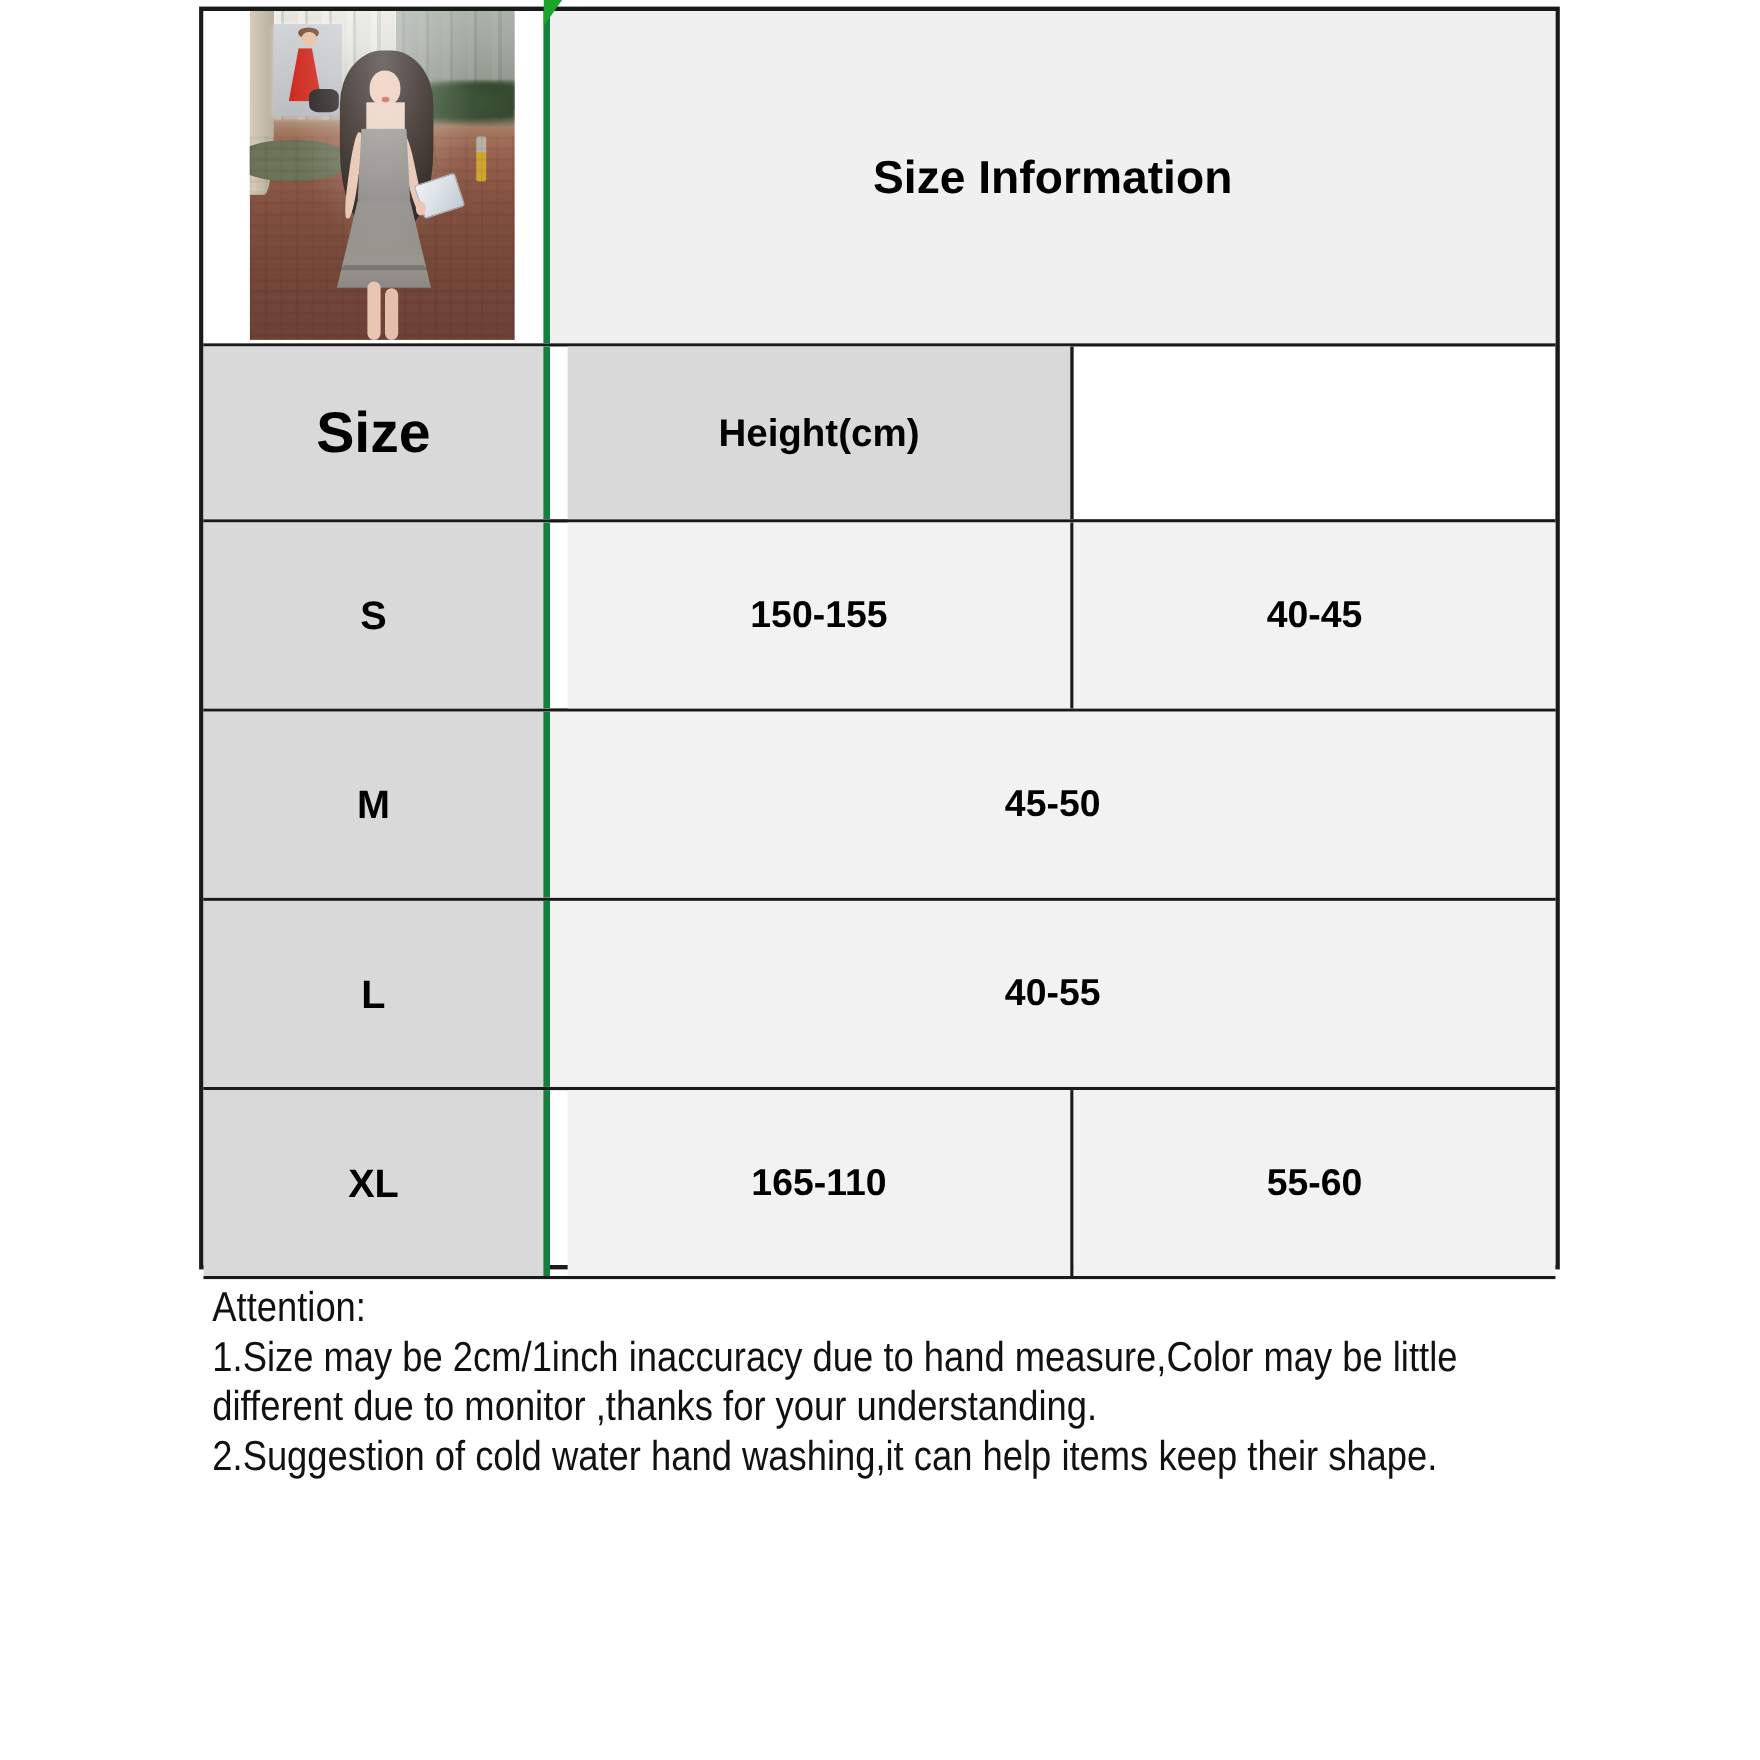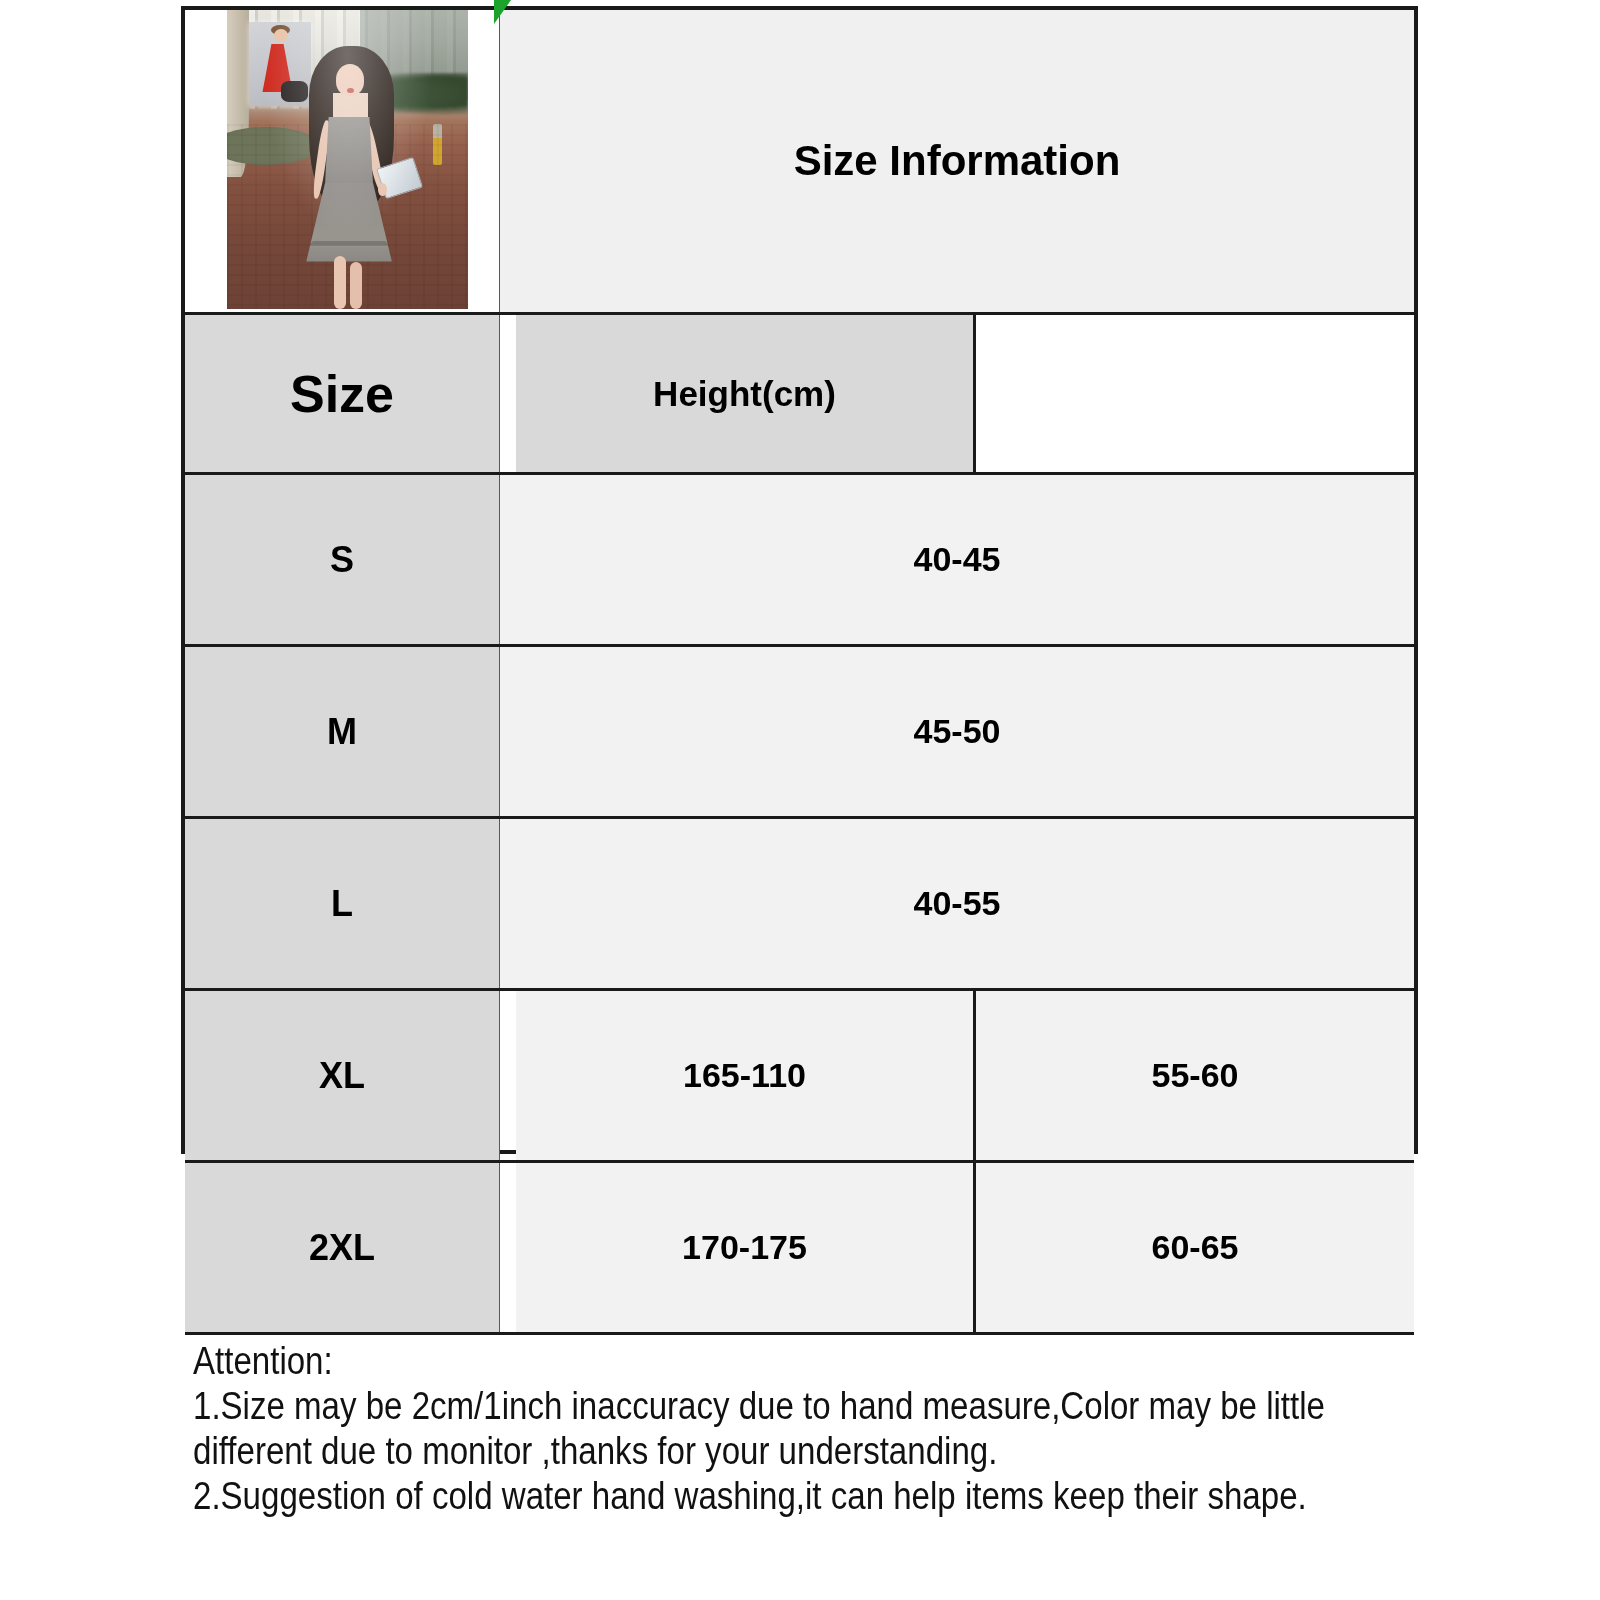--- a/index.html
+++ b/index.html
@@ -8,21 +8,21 @@
 
   .sheet{position:absolute;left:181px;top:6px;width:1237px;height:1148px;
     border:4px solid #1a1a1a;background:#fff;display:flex;flex-direction:column;}
 
   .row{display:flex;border-bottom:3px solid #1a1a1a;flex:none;}
   .row-top{height:305px;}
   .row-header{height:160px;}
   .row-data{height:172px;}
   .row-attention{flex:1;border-bottom:none;background:#ffffff;display:block;}
 
-  .c1{width:315px;border-right:1px solid #15803d;display:flex;align-items:center;justify-content:center;}
+  .c1{width:315px;border-right:6px solid #15803d;display:flex;align-items:center;justify-content:center;}
   .c2{width:460px;border-right:3px solid #1a1a1a;display:flex;align-items:center;justify-content:center;margin-left:16px;}
   .c3{flex:1;display:flex;align-items:center;justify-content:center;}
 
   .gray{background:#d9d9d9;}
   .light{background:#f2f2f2;}
   .title-cell{background:#f0f0f0;}
   .photo-cell{background:#ffffff;position:relative;align-items:flex-start;justify-content:flex-start;}
 
   .title-text{font-size:42px;font-weight:bold;color:#000;}
   .size-head{font-size:52px;font-weight:bold;color:#000;}
@@ -144,20 +144,23 @@
     </div>
     <div class="c2 gray">
       <span class="col-head">Height(cm)</span>
     </div>
   </div>
 
   <div class="row row-data">
     <div class="c1 gray">
       <span class="size-label">S</span>
       </div>
+    <div class="c2 light">
+      <span class="value">150-155</span>
+      </div>
     <div class="c3 light">
       <span class="value">40-45</span>
       </div>
   </div>
   <div class="row row-data">
     <div class="c1 gray">
       <span class="size-label">M</span>
       </div>
     <div class="c3 light">
       <span class="value">45-50</span>
@@ -175,31 +178,20 @@
     <div class="c1 gray">
       <span class="size-label">XL</span>
       </div>
     <div class="c2 light">
       <span class="value">165-110</span>
       </div>
     <div class="c3 light">
       <span class="value">55-60</span>
       </div>
   </div>
-  <div class="row row-data">
-    <div class="c1 gray">
-      <span class="size-label">2XL</span>
-      </div>
-    <div class="c2 light">
-      <span class="value">170-175</span>
-      </div>
-    <div class="c3 light">
-      <span class="value">60-65</span>
-      </div>
-  </div>
 
   <div class="row row-attention">
     <div class="attention-box">
       <div class="att-line">Attention:</div>
       <div class="att-line">1.Size may be 2cm/1inch inaccuracy due to hand measure,Color may be little</div>
       <div class="att-line">different due to monitor ,thanks for your understanding.</div>
       <div class="att-line">2.Suggestion of cold water hand washing,it can help items keep their shape.</div>
     </div>
   </div>
 </div>

